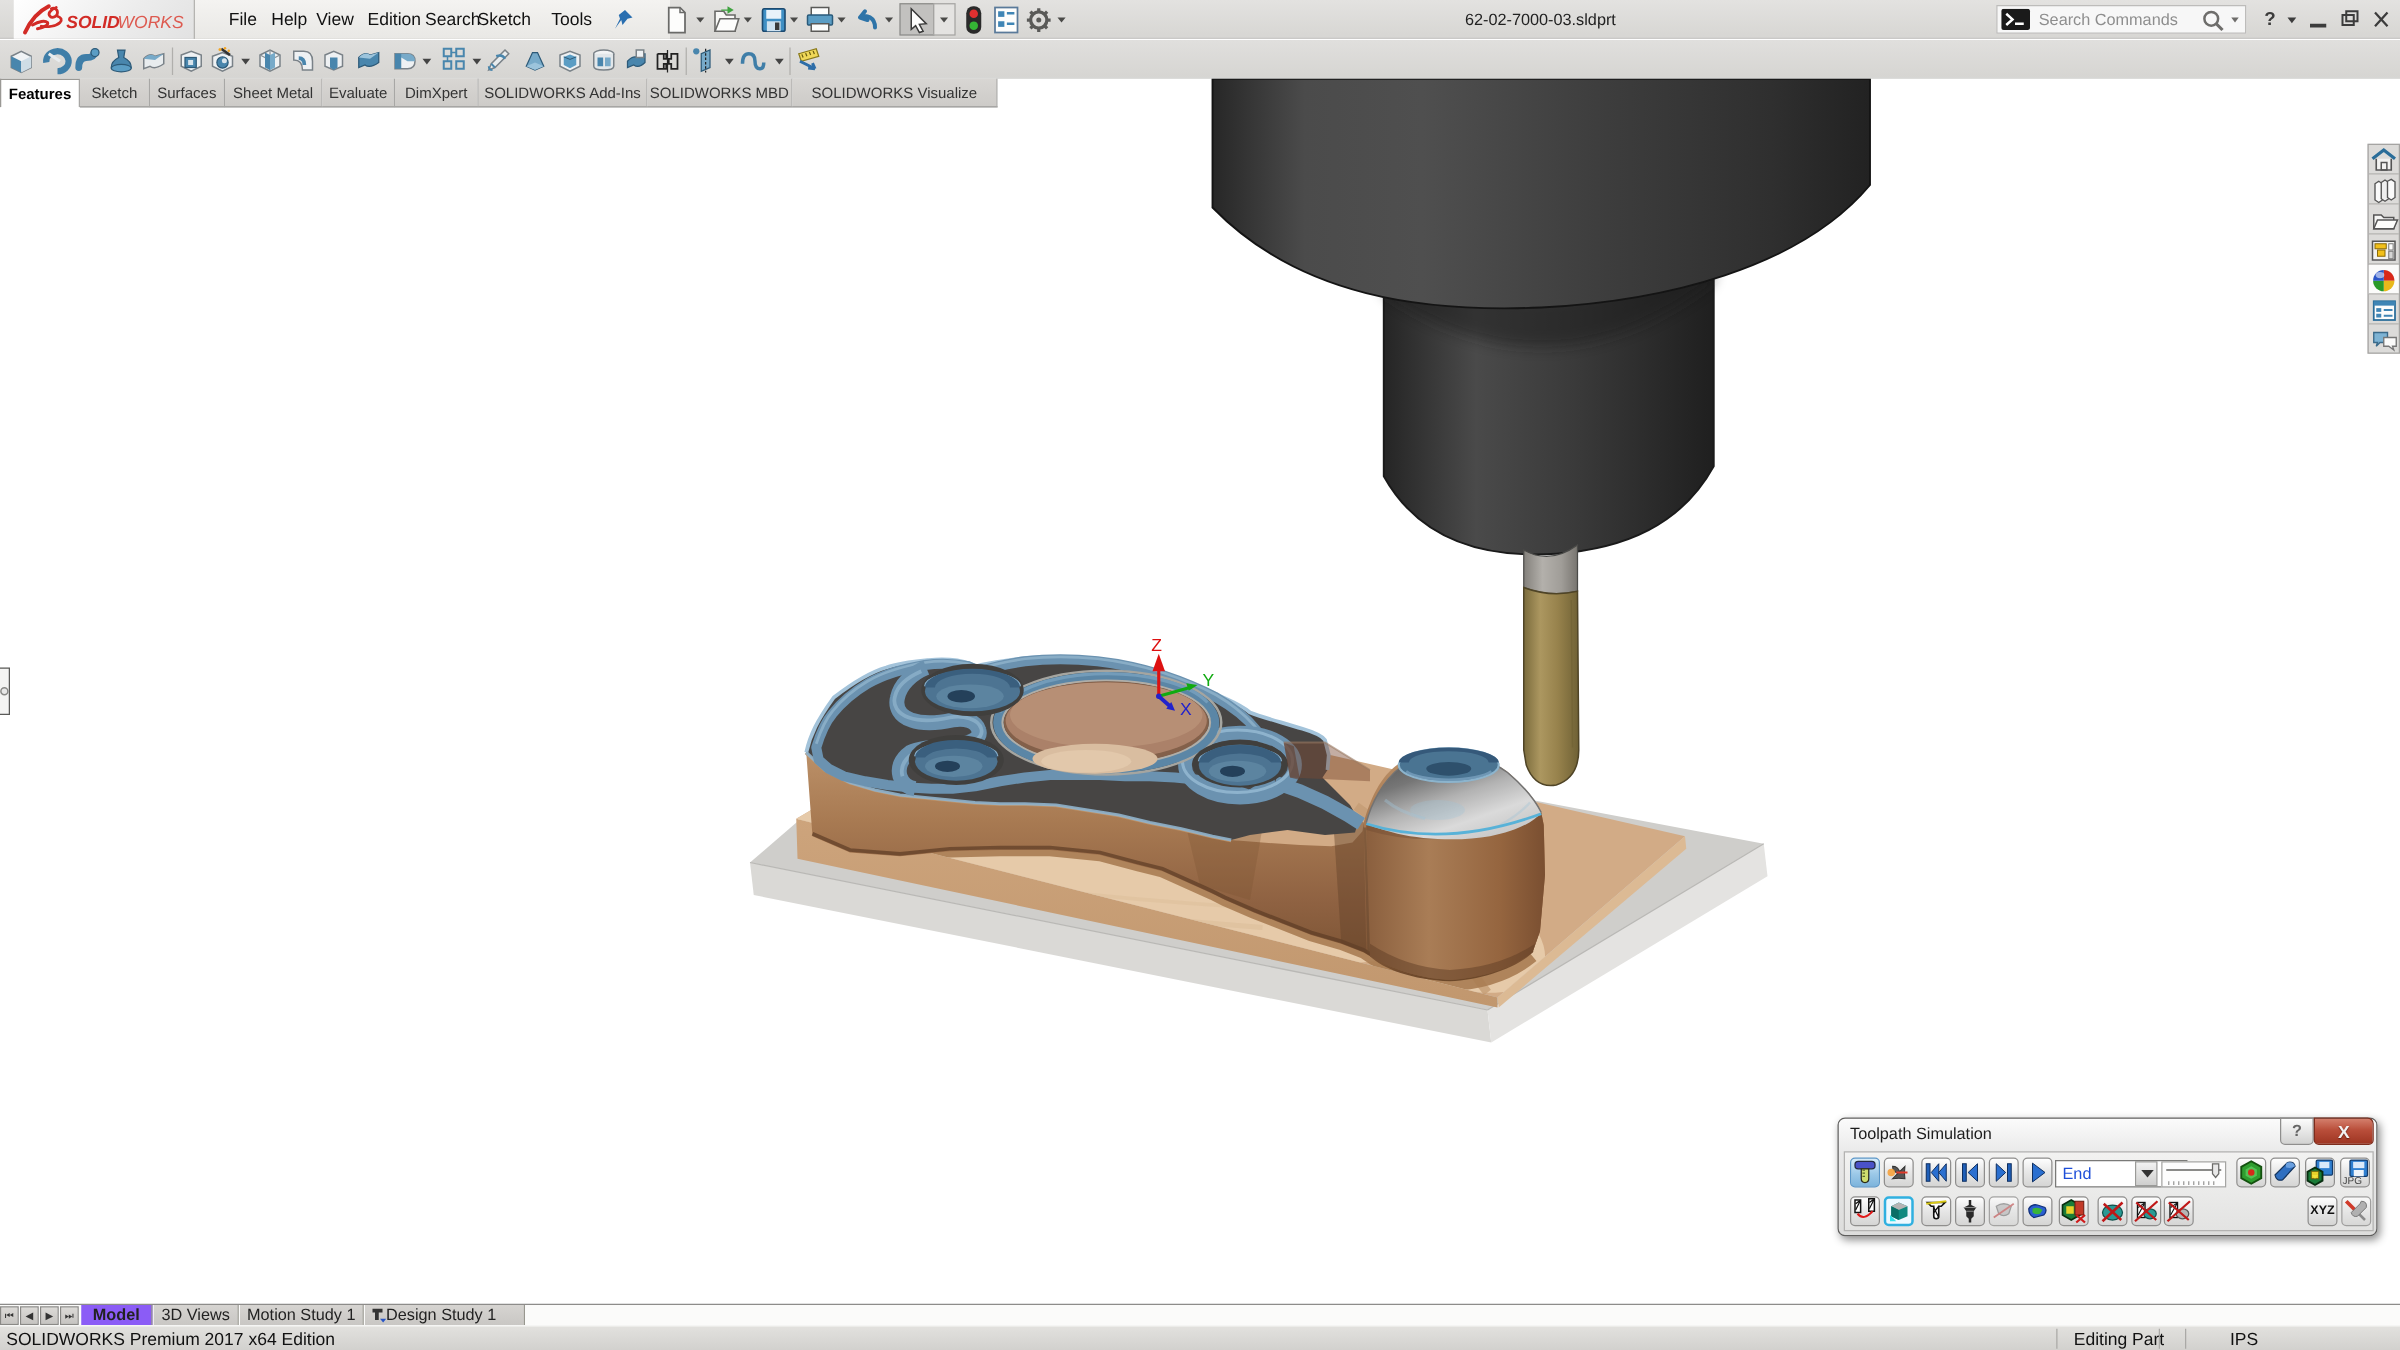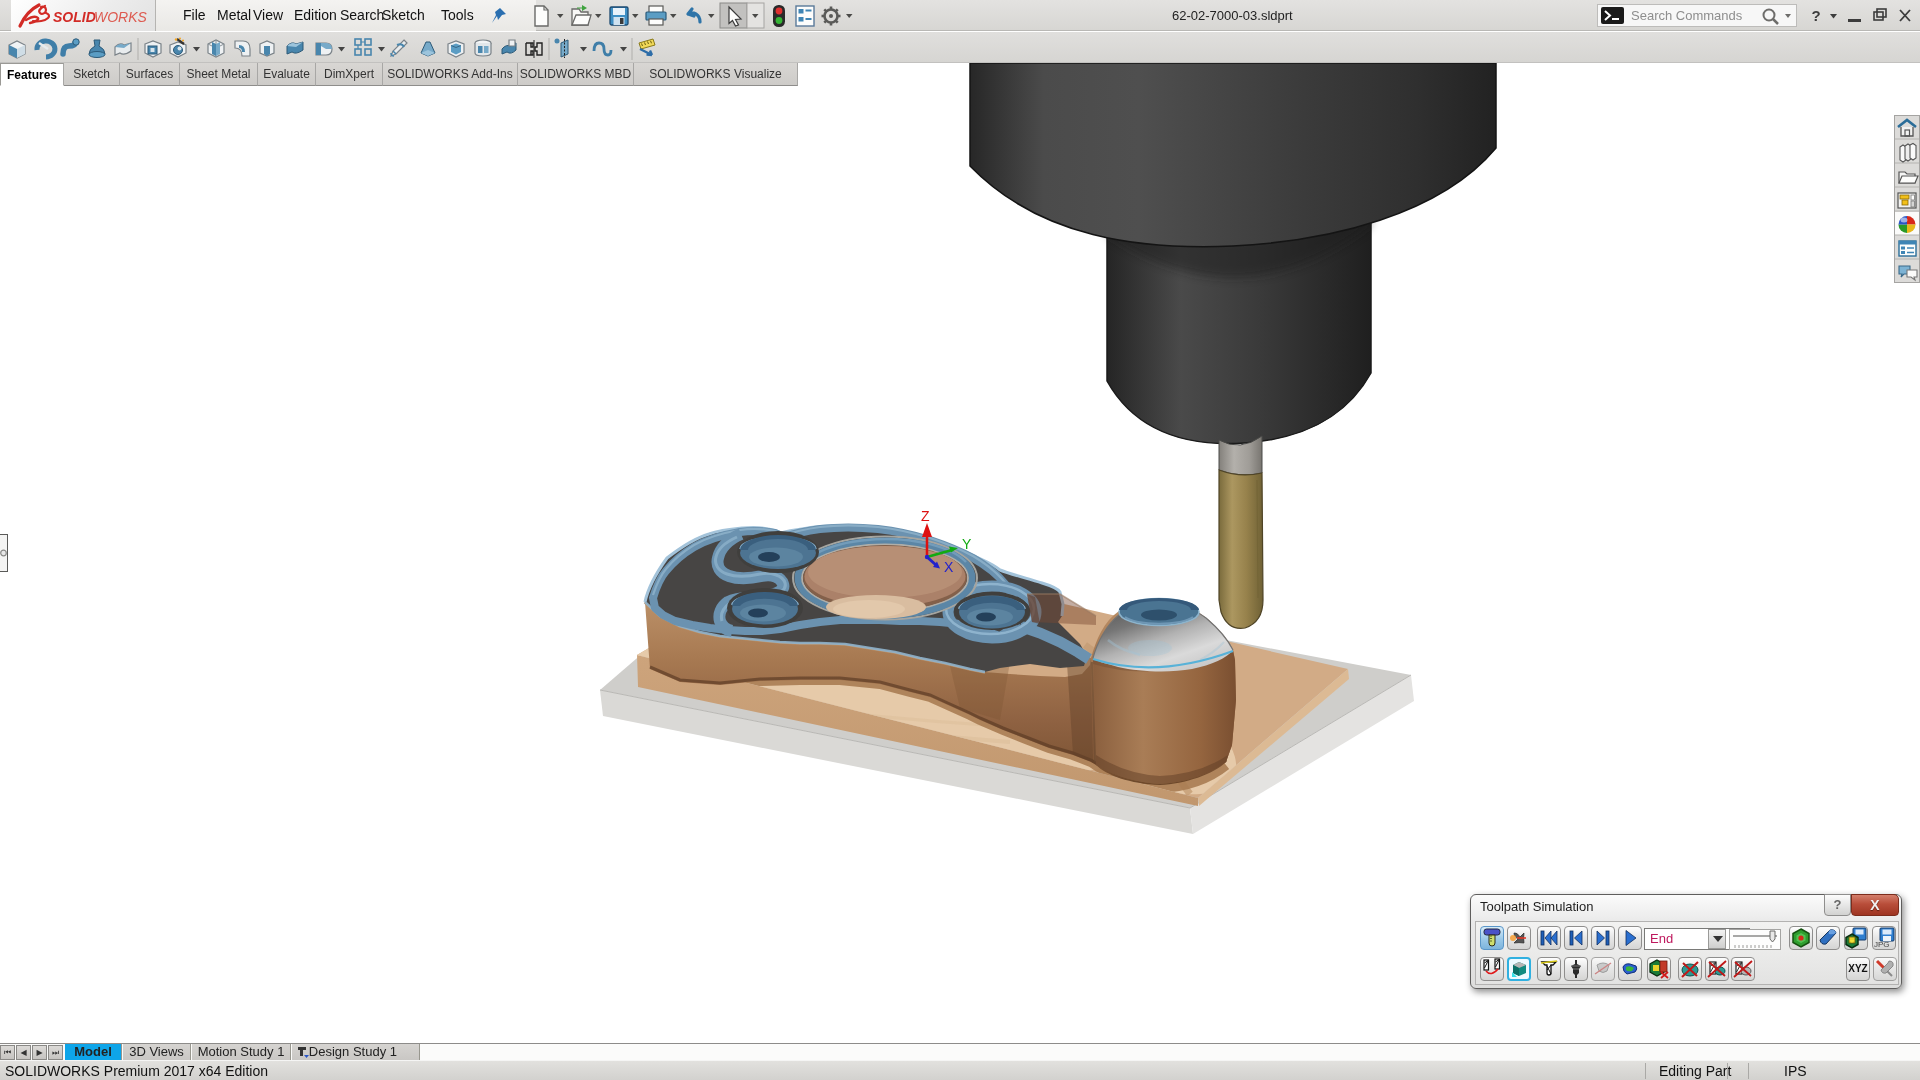--- a/index.html
+++ b/index.html
@@ -45,21 +45,21 @@
 
 #sidebar { position:absolute; left:1894px; top:115px; width:26px; height:168px;
   background:#dcdbd9; border:1px solid #a5a4a2; }
 
 
 #bottombar { position:absolute; left:0; top:1043px; width:1920px; height:17px;
   background:#fbfbfa; border-top:1px solid #8d8c8a; }
 .btab { position:absolute; top:0; height:16px; line-height:16px; font-size:13px; color:#222;
   text-align:center; background:linear-gradient(180deg,#d6d4d1,#c9c7c4);
   border-right:1px solid #98978f; }
-.btab.active { background:#0ea5e9; font-weight:bold; }
+.btab.active { background:#8b5cf6; font-weight:bold; }
 .navbtn { position:absolute; top:1px; width:15px; height:15px;
   background:linear-gradient(180deg,#dcdad7,#c6c4c1); border:1px solid #8a8986;
   font-size:8px; color:#333; text-align:center; line-height:13px; }
 
 
 #statusbar { position:absolute; left:0; top:1060px; width:1920px; height:20px;
   background:linear-gradient(180deg,#e2e1de,#d2d1ce); border-top:1px solid #f5f5f4; }
 #statusbar .stxt { position:absolute; top:0; height:36px; line-height:20px; font-size:14px; color:#111; }
 .ssep { position:absolute; top:2px; width:1px; height:16px; background:#aaa9a6; }
 
@@ -87,21 +87,21 @@
       <g fill="none" stroke="#d22b26" stroke-linecap="round">
         <path d="M6 24 C10 15 17 7 25 3" stroke-width="3.2"></path>
         <path d="M12 18 C17 15 22 14 24 16 C25 18 21 20 16 21" stroke-width="2.4"></path>
         <path d="M31 4 C26 6 24 9 26 11 C28 13 32 11 32 8 C32 5 29 4 27 5" stroke-width="2.2"></path>
         <path d="M32 11 C35 12 36 14 34 16 C31 19 24 20 19 19" stroke-width="2.2"></path>
       </g>
       <text x="39" y="20" font-size="14" font-weight="bold" font-style="italic" fill="#d22b26">SOLID</text>
       <text x="80" y="20" font-size="14" font-style="italic" fill="#dd5a50">WORKS</text>
     </svg>
     <div class="menuitem" style="left:183px">File</div>
-    <div class="menuitem" style="left:217px">Metal</div>
+    <div class="menuitem" style="left:217px">Help</div>
     <div class="menuitem" style="left:253px">View</div>
     <div class="menuitem" style="left:294px">Edition</div>
     <div class="menuitem" style="left:340px">Search</div>
     <div class="menuitem" style="left:382px">Sketch</div>
     <div class="menuitem" style="left:441px">Tools</div>
     <svg class="abs" style="left:489px;top:6px" width="20" height="20" viewBox="0 0 20 20">
       <path d="M11 2 L17 8 L13 9 L9 14 L8 10 L3 17 L7 9 L6 6 Z" fill="#2a6fb0"></path>
     </svg>
     <div id="fname" style="left:1172px">62-02-7000-03.sldprt</div>
     <svg class="abs" style="left:528px;top:2px" width="330" height="28" viewBox="0 0 330 28">
@@ -609,21 +609,21 @@
     <div class="abs" style="left:353px;top:-1px;width:27px;height:22px;background:linear-gradient(180deg,#fcfcfc,#d2d2d1);border:1px solid #8f8e8d;border-radius:0 0 4px 4px;text-align:center;font-size:13px;font-weight:bold;color:#666;line-height:20px">?</div>
     <div class="abs" style="left:380px;top:-1px;width:48px;height:22px;background:linear-gradient(180deg,#d47f6c,#b94e3a 45%,#9e3522);border:1px solid #7d2c1c;border-radius:0 5px 4px 4px;text-align:center;font-size:14px;font-weight:bold;color:#f3f3f3;line-height:20px;text-shadow:0 1px 1px #5e1d10">X</div>
     <div id="dlgpanel"></div>
 
     <div class="dbtn sel" style="left:9px;top:31px"></div>
     <div class="dbtn" style="left:36px;top:31px"></div>
     <div class="dbtn" style="left:66px;top:31px"></div>
     <div class="dbtn" style="left:93px;top:31px"></div>
     <div class="dbtn" style="left:120px;top:31px"></div>
     <div class="dbtn" style="left:147px;top:31px"></div>
-    <div class="abs" style="left:173px;top:33px;width:106px;height:22px;background:#fff;border:1px solid #7a7a78;font-size:13px;color:#be185d;line-height:20px;padding-left:5px">End</div>
+    <div class="abs" style="left:173px;top:33px;width:106px;height:22px;background:#fff;border:1px solid #7a7a78;font-size:13px;color:#1d4ed8;line-height:20px;padding-left:5px">End</div>
     <div class="abs" style="left:237px;top:34px;width:18px;height:20px;background:linear-gradient(180deg,#f2f2f2,#cfcfce);border:1px solid #9a9a98"></div>
     <div class="abs" style="left:258px;top:34px;width:52px;height:21px;background:#fdfdfd;border:1px solid #a5a5a3"></div>
     <div class="dbtn" style="left:318px;top:31px"></div>
     <div class="dbtn" style="left:345px;top:31px"></div>
     <div class="dbtn" style="left:373px;top:31px"></div>
     <div class="dbtn" style="left:401px;top:31px"></div>
 
     <div class="dbtn" style="left:9px;top:62px"></div>
     <div class="dbtn selc" style="left:36px;top:62px"></div>
     <div class="dbtn" style="left:66px;top:62px"></div>

